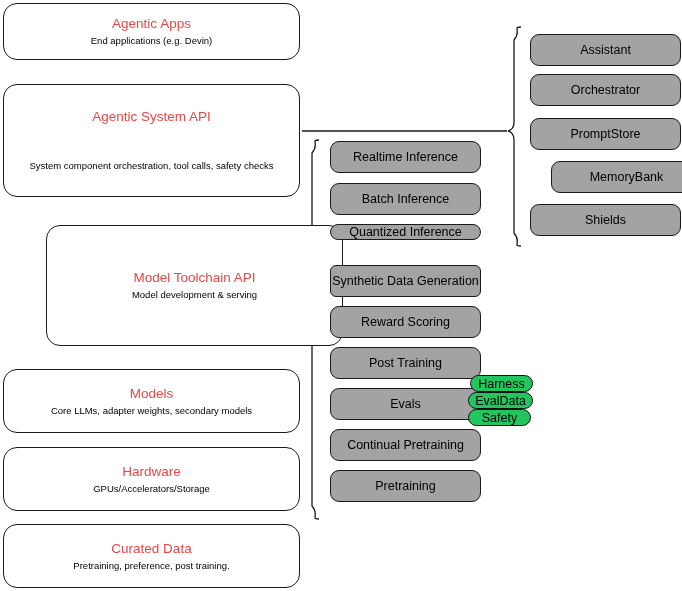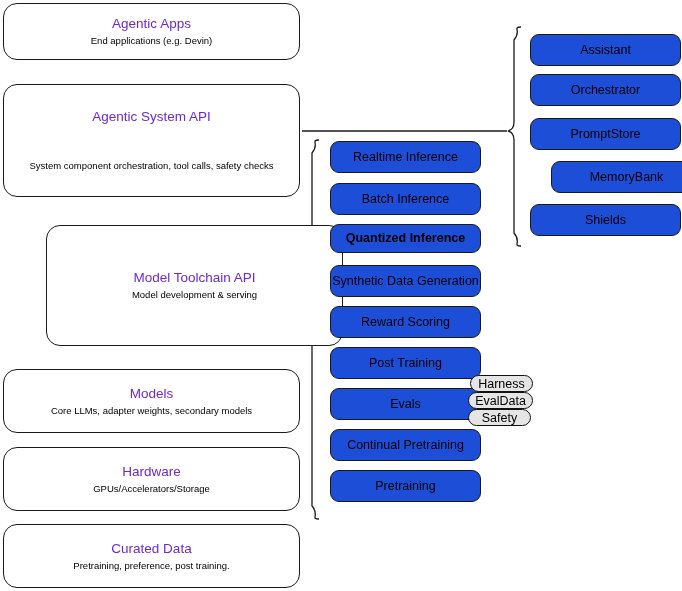--- a/index.html
+++ b/index.html
@@ -27,53 +27,53 @@
     display: flex;
     flex-direction: column;
     align-items: center;
     justify-content: center;
     text-align: center;
     padding: 2px 8px;
   }
   .layer-title {
     font-size: 13.5px;
     line-height: 17px;
-    color: #6d28d9;
+    color: #ef4444;
     white-space: nowrap;
   }
   .layer-sub {
     font-size: 9.5px;
     line-height: 14px;
     color: #000;
     margin-top: 2px;
     white-space: nowrap;
   }
   .pill-box {
     position: absolute;
     box-sizing: border-box;
     border: 1.3px solid #1a1a1a;
     border-radius: 9px;
-    background: #1d4ed8;
+    background: #a3a3a3;
     display: flex;
     align-items: center;
     justify-content: center;
     text-align: center;
   }
   .pill-label {
     font-size: 12.5px;
     line-height: 15px;
     color: #000;
     white-space: nowrap;
   }
   .tag-pill {
     position: absolute;
     box-sizing: border-box;
     border: 1.4px solid #111;
     border-radius: 11px;
-    background: #e5e5e5;
+    background: #22c55e;
     display: flex;
     align-items: center;
     justify-content: center;
   }
   .tag-label {
     font-size: 12.5px;
     line-height: 14px;
     color: #000;
     white-space: nowrap;
   }
@@ -147,24 +147,24 @@
     <div class="layer-title">Curated Data</div>
     <div class="layer-sub">Pretraining, preference, post training.</div>
   </div>
 
   <div class="pill-box" style="left:330px; top:141px; width:151px; height:32px;">
     <span class="pill-label">Realtime Inference</span>
   </div>
   <div class="pill-box" style="left:330px; top:183px; width:151px; height:32px;">
     <span class="pill-label">Batch Inference</span>
   </div>
-  <div class="pill-box" style="left:330px; top:224px; width:151px; height:29px;font-weight:bold;">
+  <div class="pill-box" style="left:330px; top:224px; width:151px; height:16px;">
     <span class="pill-label">Quantized Inference</span>
   </div>
-  <div class="pill-box" style="left:330px; top:265px; width:151px; height:32px;">
+  <div class="pill-box" style="left:330px; top:265px; width:151px; height:32px;border-radius:6px;">
     <span class="pill-label">Synthetic Data Generation</span>
   </div>
   <div class="pill-box" style="left:330px; top:306px; width:151px; height:32px;">
     <span class="pill-label">Reward Scoring</span>
   </div>
   <div class="pill-box" style="left:330px; top:347px; width:151px; height:32px;">
     <span class="pill-label">Post Training</span>
   </div>
   <div class="pill-box" style="left:330px; top:388px; width:151px; height:32px;">
     <span class="pill-label">Evals</span>

